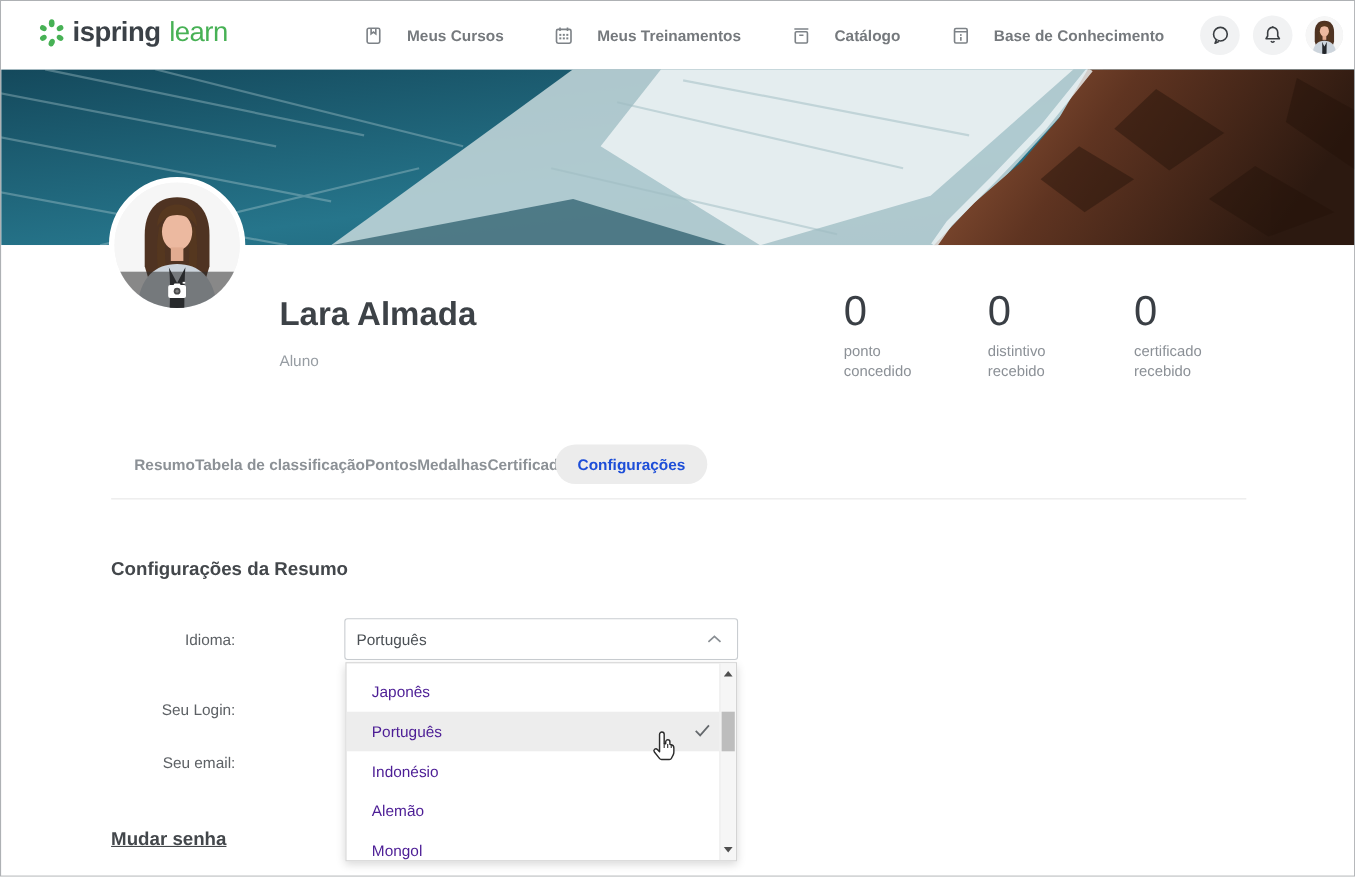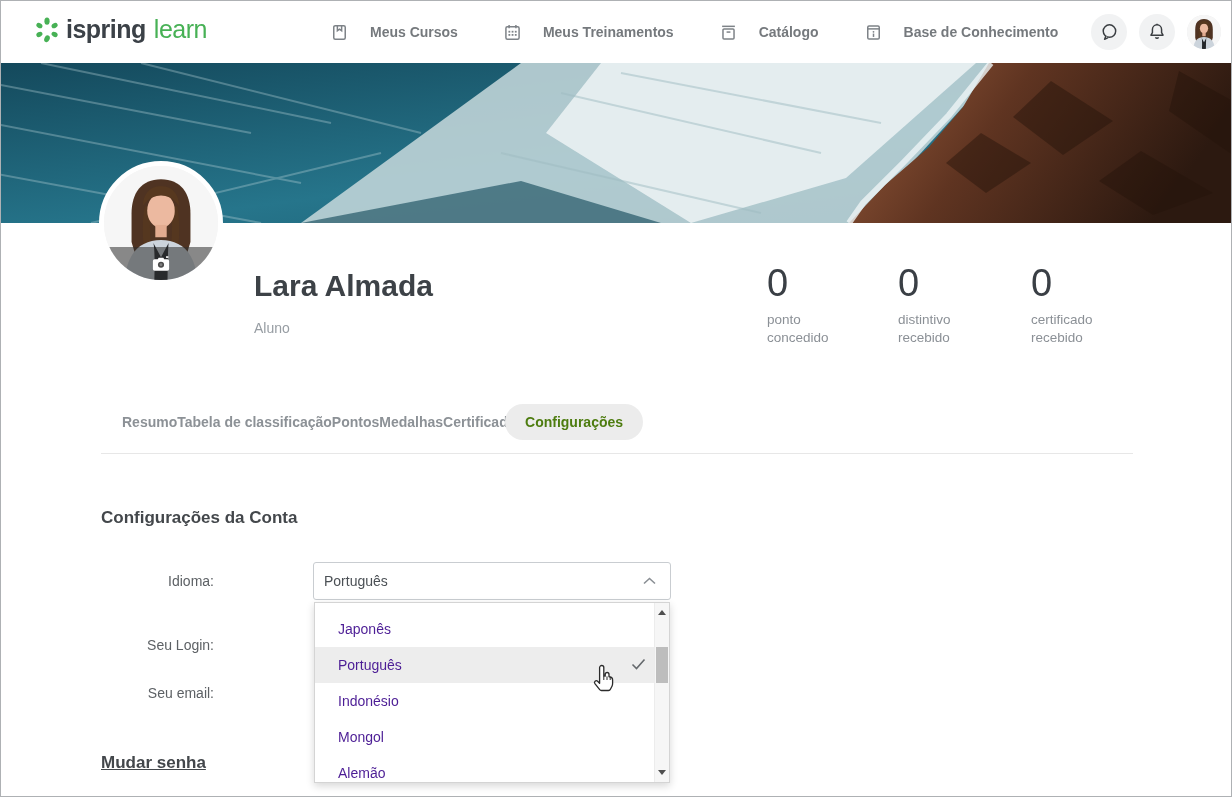--- a/index.html
+++ b/index.html
@@ -32,21 +32,21 @@
   .profile-name{position:absolute;left:253px;top:268px;font-size:30px;font-weight:700;color:#3d4247;}
   .profile-role{position:absolute;left:253px;top:319px;font-size:14px;color:#979da3;}
   .stat{position:absolute;top:261px;width:110px;}
   .stat-value{font-size:38px;font-weight:400;color:#3a3f45;line-height:42px;}
   .stat-label{margin-top:7px;font-size:13.5px;color:#8b9096;line-height:17.5px;width:84px;}
   .stat-1{left:766px;} .stat-2{left:897px;} .stat-3{left:1030px;}
 
   
   .tabs{position:absolute;left:121px;top:403px;height:36px;display:flex;align-items:center;}
   .tab{font-size:14px;font-weight:700;color:#8c9196;height:36px;display:flex;align-items:center;cursor:pointer;white-space:nowrap;}
-  .tab.active{color:#4d7c0f;background:#ececec;border-radius:18px;padding:0 20px;margin:0 -19px;}
+  .tab.active{color:#1d4ed8;background:#ececec;border-radius:18px;padding:0 20px;margin:0 -19px;}
   .tabs-divider{position:absolute;left:100px;top:452px;width:1032px;height:1px;background:#e7e7e7;}
 
   
   .section-title{position:absolute;font-size:17px;font-weight:700;color:#43474b;}
   .t-account{left:100px;top:507px;}
   .t-password{left:100px;top:752px;text-decoration:underline;}
   .form-label{position:absolute;left:100px;width:113px;text-align:right;font-size:14px;color:#5d6165;}
   .lbl-idioma{top:572px;} .lbl-login{top:636px;} .lbl-email{top:684px;}
 
   .select{position:absolute;left:312px;top:561px;width:358px;height:38px;background:#fff;border:1px solid #c9cdd1;border-radius:3px;display:flex;align-items:center;padding:0 14px 0 10px;cursor:pointer;}
@@ -242,21 +242,21 @@
   <div class="tabs">
     <div class="tab">Resumo</div>
     <div class="tab">Tabela de classificação</div>
     <div class="tab">Pontos</div>
     <div class="tab">Medalhas</div>
     <div class="tab">Certificados</div>
     <div class="tab active">Configurações</div>
   </div>
   <div class="tabs-divider"></div>
 
-  <div class="section-title t-account">Configurações da Conta</div>
+  <div class="section-title t-account">Configurações da Resumo</div>
 
   <div class="form-label lbl-idioma">Idioma:</div>
   <div class="form-label lbl-login">Seu Login:</div>
   <div class="form-label lbl-email">Seu email:</div>
 
   <div class="select">
     <span class="select-value">Português</span>
     <svg width="13" height="8" viewBox="0 0 13 8" fill="none" stroke="#8a8f94" stroke-width="1.6">
       <polyline points="1,6.5 6.5,1.5 12,6.5"></polyline>
     </svg>
@@ -265,22 +265,22 @@
   <div class="dropdown">
     <div class="dd-options">
       <div class="dd-option">Japonês</div>
       <div class="dd-option selected">
         <span>Português</span>
         <svg class="dd-check" width="15" height="12" viewBox="0 0 15 12" fill="none" stroke="#65696d" stroke-width="1.6">
           <polyline points="1.5,6.5 5.5,10.5 13.5,1.5"></polyline>
         </svg>
       </div>
       <div class="dd-option">Indonésio</div>
+      <div class="dd-option">Alemão</div>
       <div class="dd-option">Mongol</div>
-      <div class="dd-option">Alemão</div>
     </div>
     <div class="dd-scrollbar">
       <div class="dd-arrow up"></div>
       <div class="dd-thumb"></div>
       <div class="dd-arrow down"></div>
     </div>
   </div>
 
   <div class="section-title t-password">Mudar senha</div>
 

